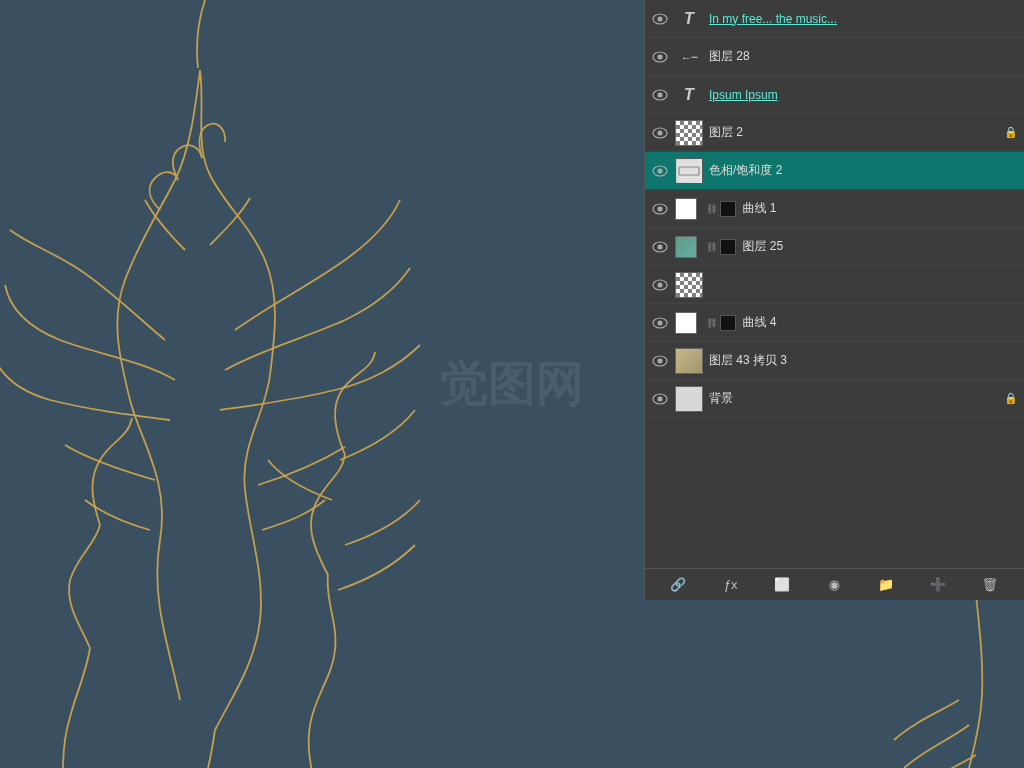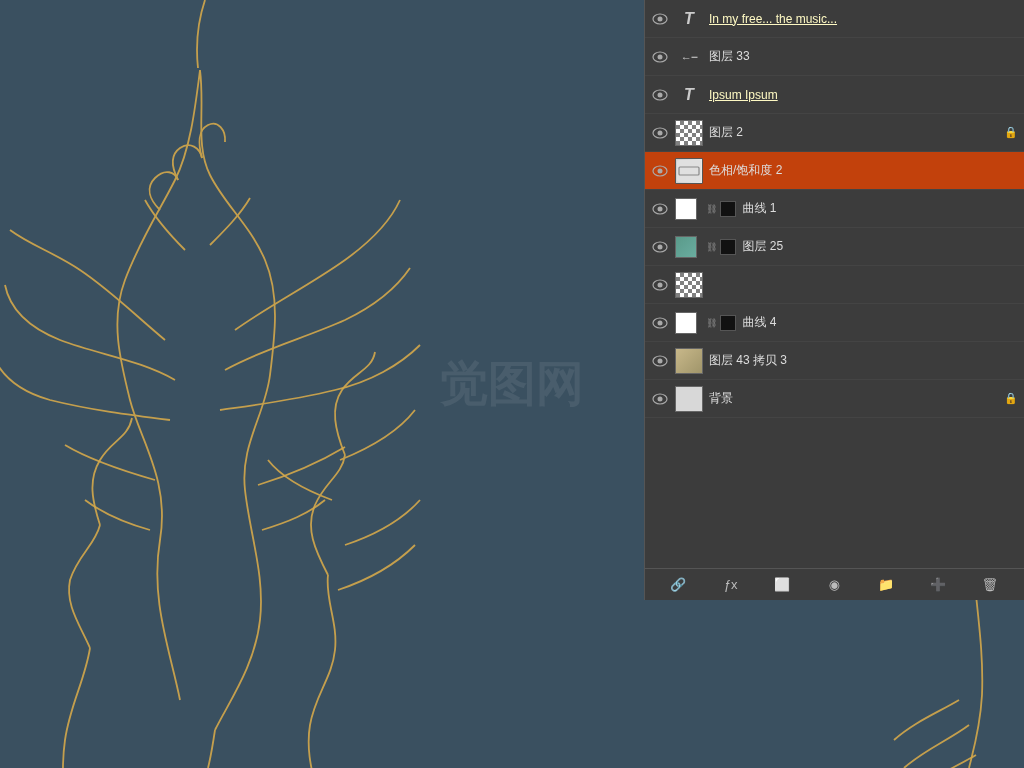--- a/index.html
+++ b/index.html
@@ -66,21 +66,21 @@
       display: flex;
       align-items: center;
       height: 38px;
       padding: 0 6px;
       border-bottom: 1px solid #444;
       cursor: pointer;
       flex-shrink: 0;
     }
 
     .layer-row.selected {
-      background: #c2410c;
+      background: #0f766e;
     }
 
     .eye-icon {
       width: 18px;
       height: 18px;
       margin-right: 6px;
       display: flex;
       align-items: center;
       justify-content: center;
       flex-shrink: 0;
@@ -170,21 +170,21 @@
       flex: 1;
       font-size: 12px;
       color: #ddd;
       white-space: nowrap;
       overflow: hidden;
       text-overflow: ellipsis;
     }
 
     .layer-name.underline {
       text-decoration: underline;
-      color: #fef9c3;
+      color: #5eead4;
     }
 
     .lock-icon {
       font-size: 12px;
       color: #999;
       margin-left: 4px;
     }
 
     
     .layers-toolbar {
@@ -324,21 +324,21 @@
           <div class="layer-name underline">In my free... the music...</div>
         </div>
         <div class="layer-row">
           <div class="eye-icon">
             <svg width="16" height="12" viewBox="0 0 16 12">
               <ellipse cx="8" cy="6" rx="7" ry="5" fill="none" stroke="#aaa" stroke-width="1.2"></ellipse>
               <circle cx="8" cy="6" r="2.5" fill="#aaa"></circle>
             </svg>
           </div>
           <div class="layer-thumb link-layer">←⎯</div>
-          <div class="layer-name">图层 33</div>
+          <div class="layer-name">图层 28</div>
         </div>
         <div class="layer-row">
           <div class="eye-icon">
             <svg width="16" height="12" viewBox="0 0 16 12">
               <ellipse cx="8" cy="6" rx="7" ry="5" fill="none" stroke="#aaa" stroke-width="1.2"></ellipse>
               <circle cx="8" cy="6" r="2.5" fill="#aaa"></circle>
             </svg>
           </div>
           <div class="layer-thumb text-layer">T</div>
           <div class="layer-name underline">Ipsum Ipsum</div>

